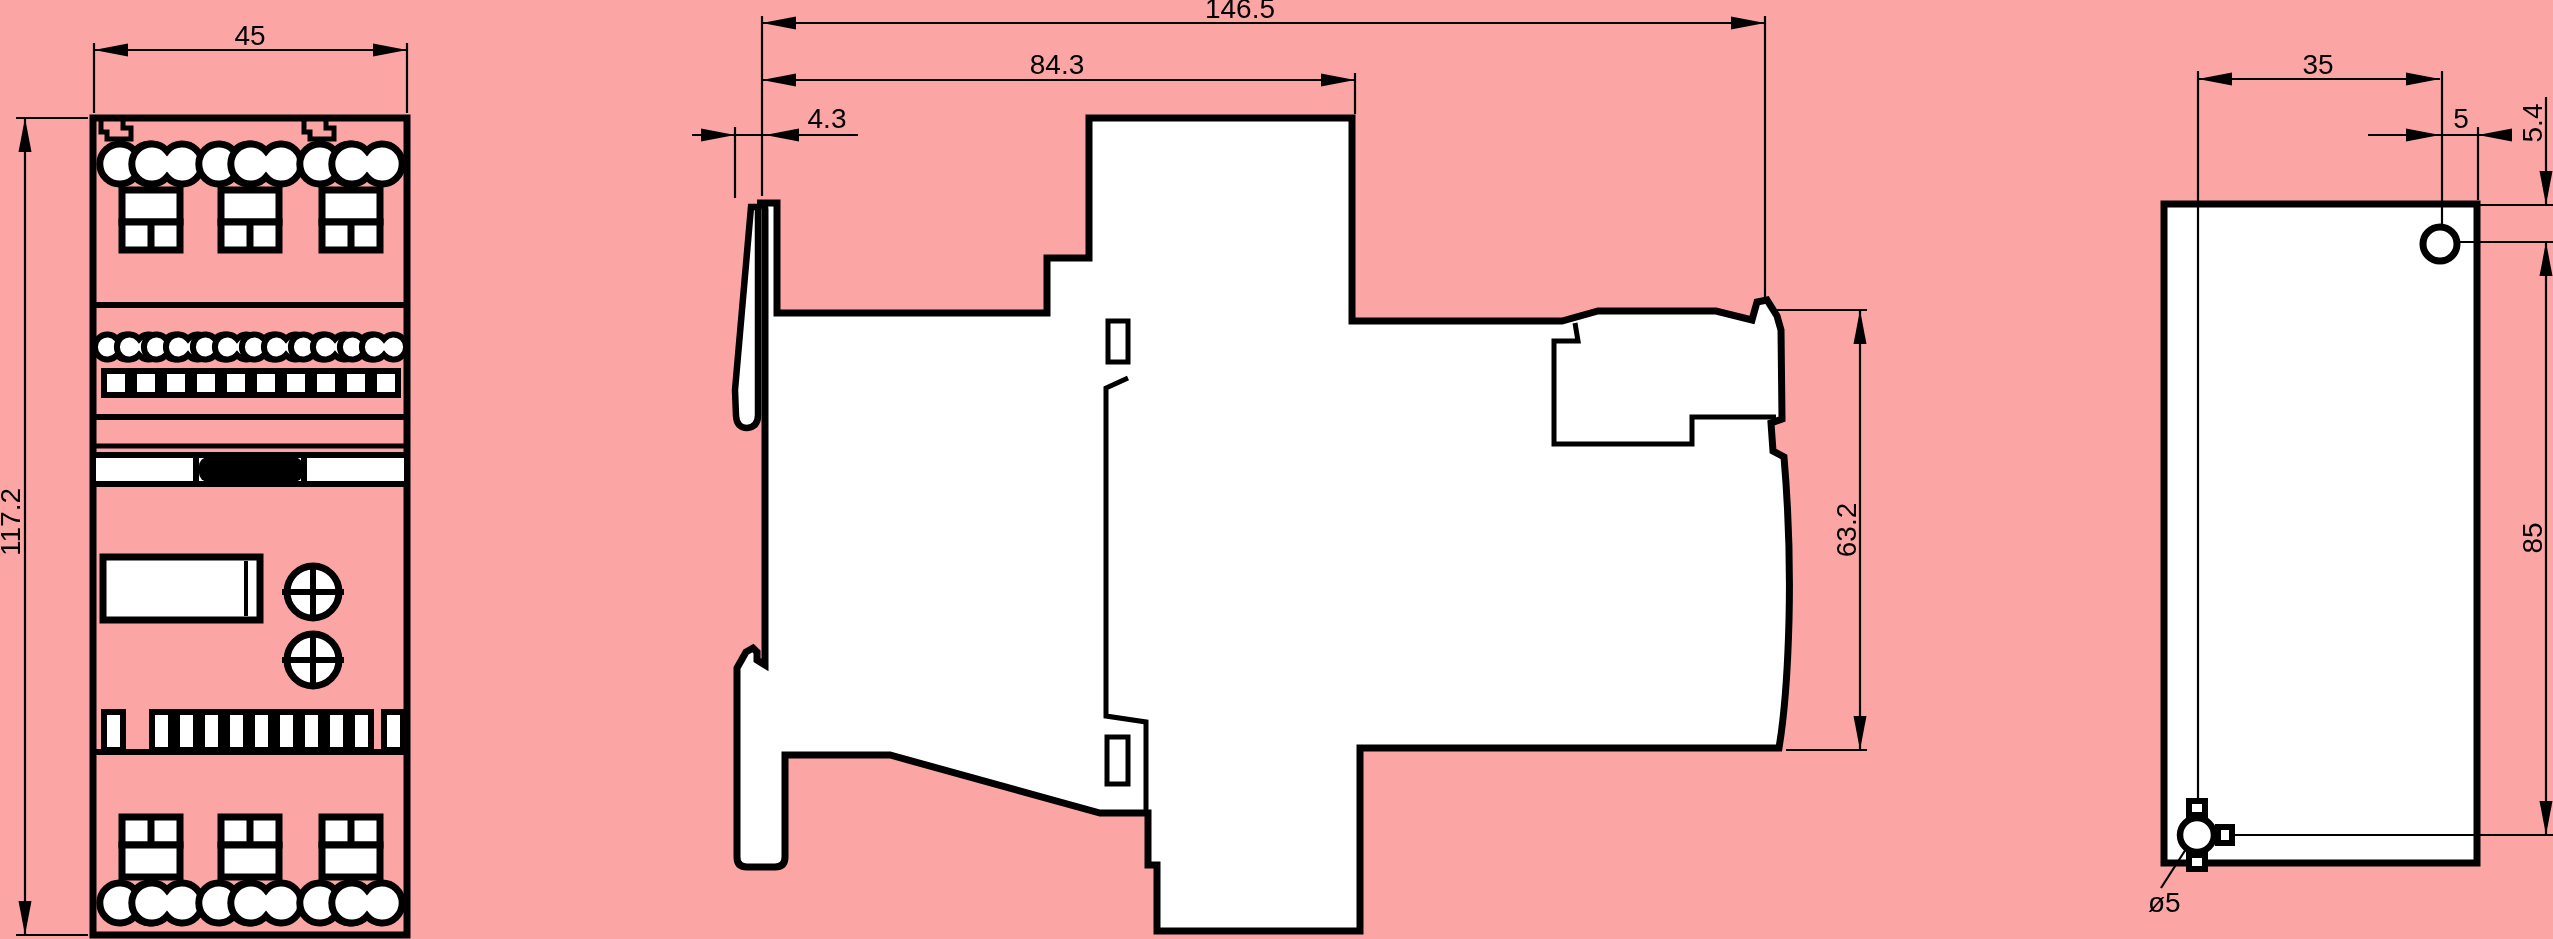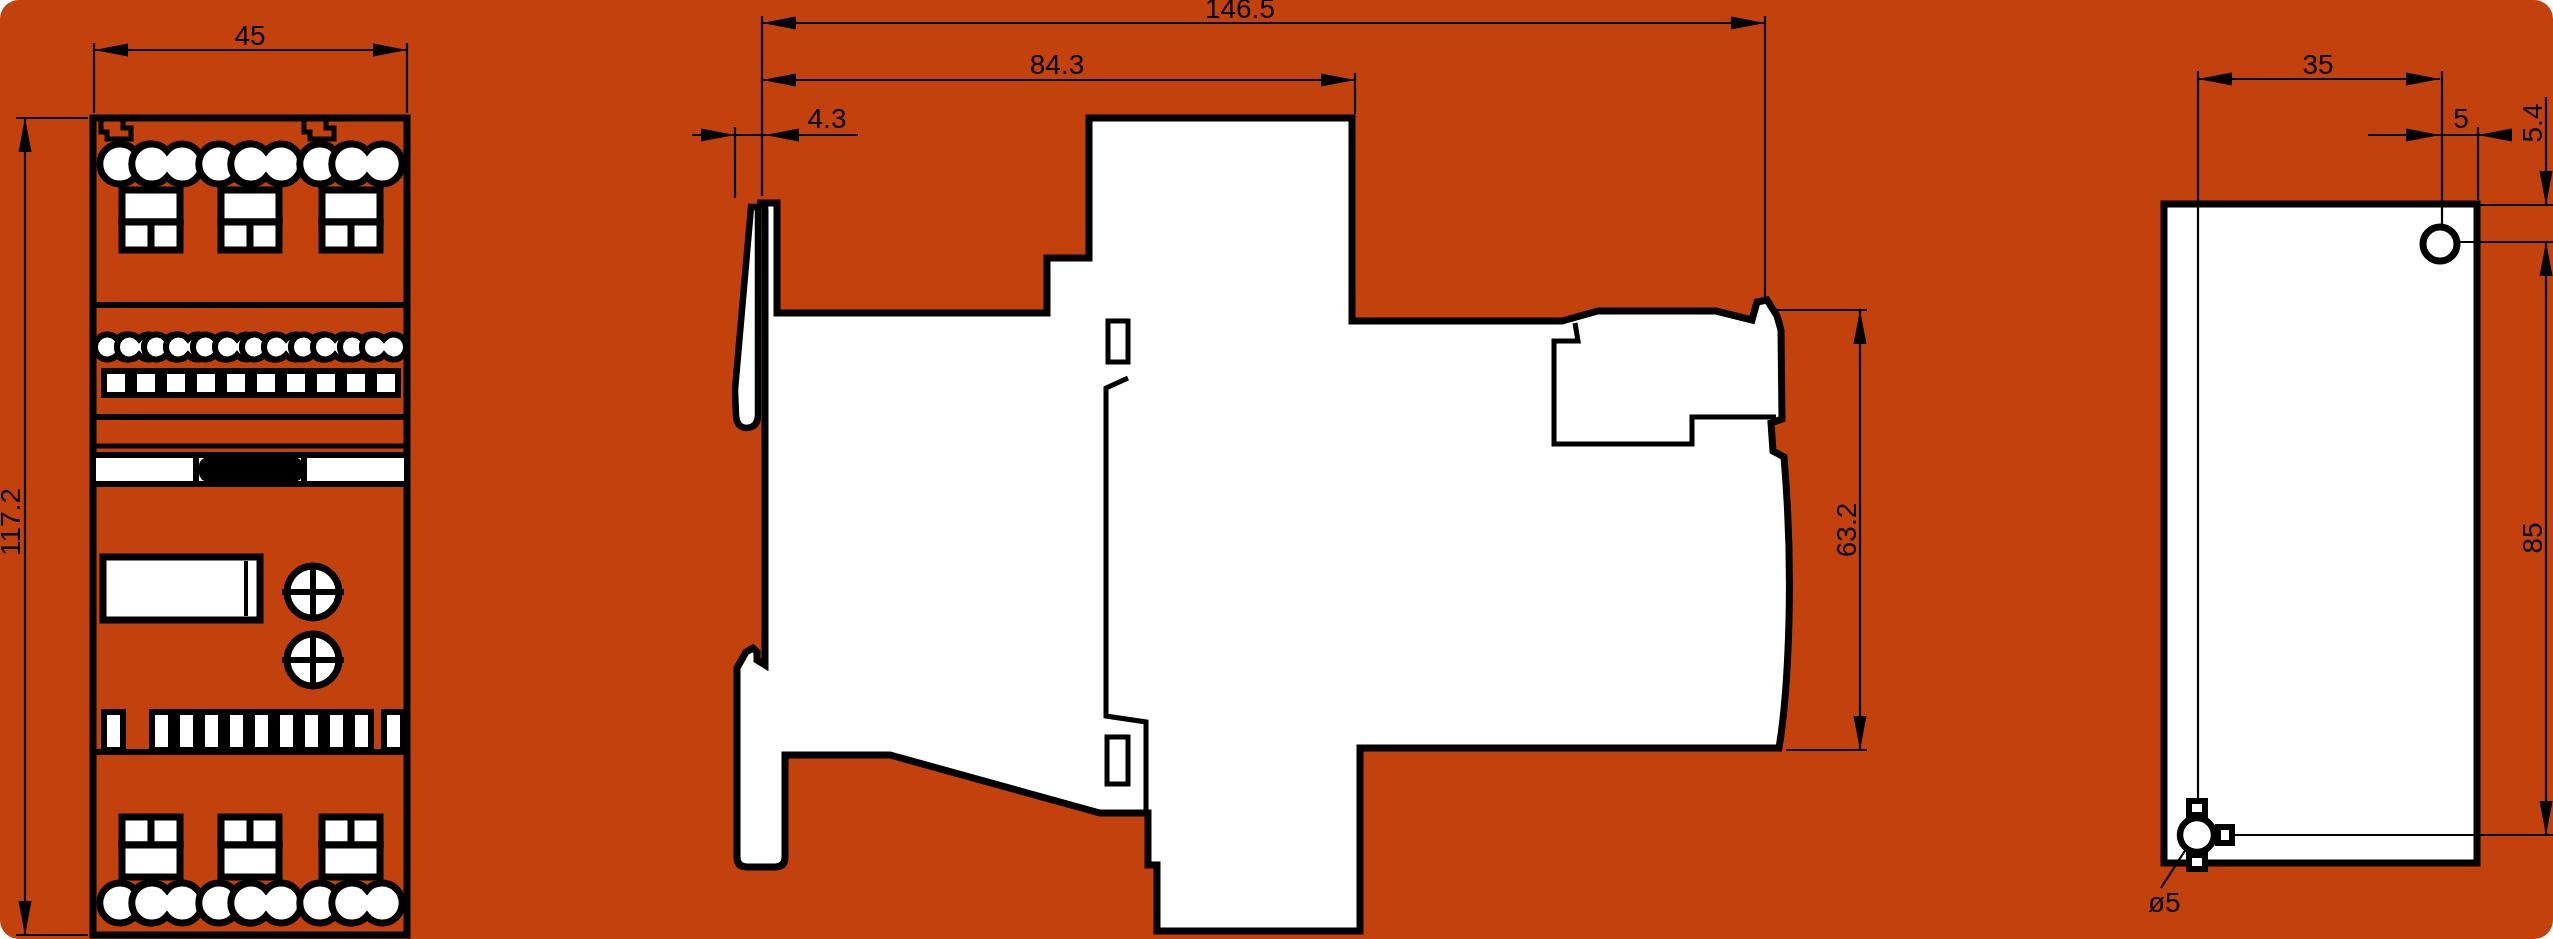--- a/index.html
+++ b/index.html
@@ -1,16 +1,16 @@
 <!DOCTYPE html>
 <html><head>
 <meta charset="utf-8">
 <style>
   html,body{margin:0;padding:0;background:#fff;}
-  .canvas{position:relative;width:2553px;height:939px;background:#c2410c;overflow:hidden;border-radius:19px;}
+  .canvas{position:relative;width:2553px;height:939px;background:#fca5a5;overflow:hidden;}
   svg{position:absolute;left:0;top:0;}
   svg text{font-family:"Liberation Sans", sans-serif;font-size:28px;fill:#000;}
 </style>
 </head>
 <body>
 
 <div class="canvas">
 <svg width="2553" height="939" viewBox="0 0 2553 939">
 
   <defs>

